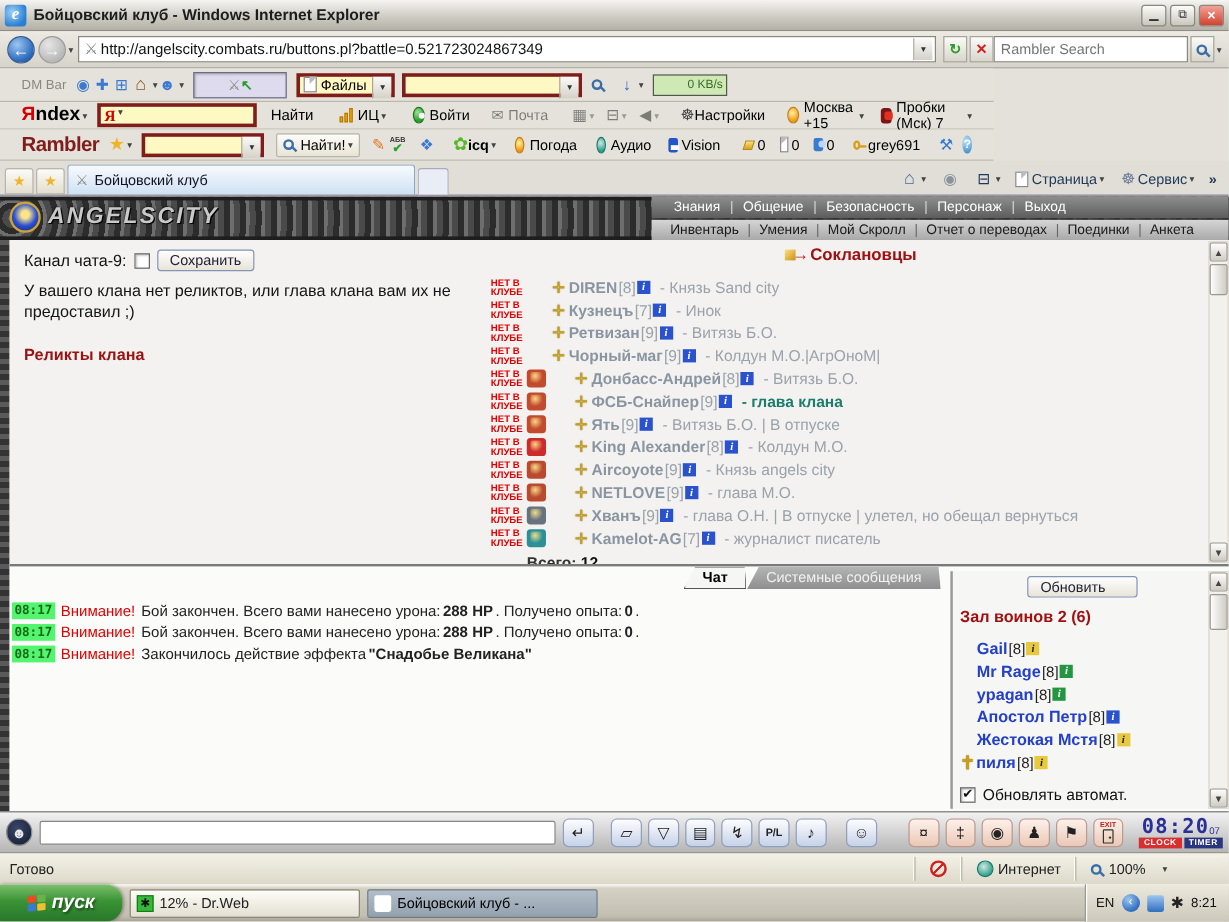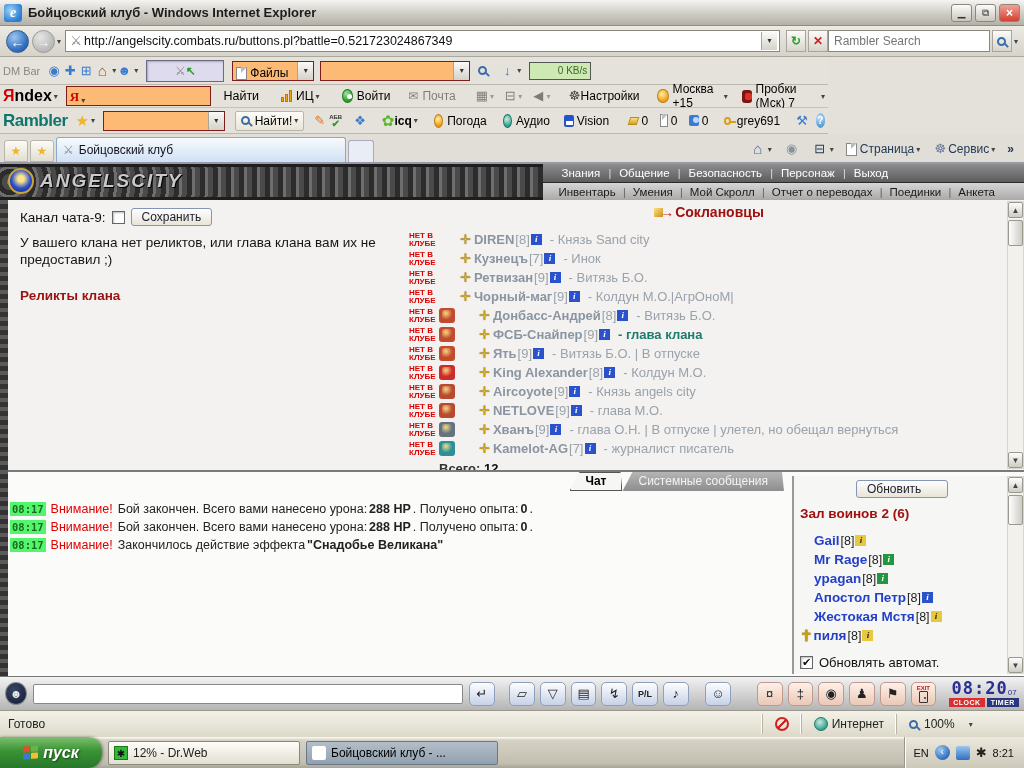--- a/index.html
+++ b/index.html
@@ -17,43 +17,43 @@
 #addrbar{position:absolute;top:26px;left:0;width:1024px;height:31px;background:linear-gradient(#eceae3,#d6d3ca);display:flex;align-items:center;padding:0 6px;border-bottom:1px solid #aaa79d}
 .navcirc{width:23px;height:23px;border-radius:50%;background:radial-gradient(circle at 35% 30%,#9cc6ef,#2f6fc0 65%,#1c4a8c);color:#fff;text-align:center;line-height:22px;font-size:14px;border:1px solid #3a5a8a}
 .navcirc.dis{background:radial-gradient(circle at 35% 30%,#e6e6e6,#b9b9b9 70%);color:#f7f7f7;border-color:#9a9a9a}
 #urlbox{height:22px;background:#fff;border:1px solid #8a887e;display:flex;align-items:center;flex:1;margin:0 4px;padding:0 2px}
 #urlbox .url{flex:1;font-size:12.5px;color:#111;white-space:nowrap;overflow:hidden}
 .sqbtn{width:20px;height:22px;border:1px solid #a8a59b;background:linear-gradient(#fbfbf9,#d8d5cc);text-align:center;line-height:20px;margin-left:2px}
 #searchbox{width:162px;height:22px;background:#fff;border:1px solid #8a887e;color:#9a9a9a;font-size:12px;padding:0 5px;line-height:20px}
 .mag{display:inline-block;width:9px;height:9px;border:2px solid #3a6ea8;border-radius:50%;position:relative;vertical-align:middle}
 .mag:after{content:"";position:absolute;width:6px;height:2px;background:#3a6ea8;transform:rotate(45deg);right:-5px;bottom:-2px}
 
-.tbar{position:absolute;left:0;width:828px;display:flex;align-items:center;background:#e4e2da;border-bottom:1px solid #bab7ac;padding:0 3px}
+.tbar{position:absolute;left:0;width:828px;display:flex;align-items:center;background:#e4e2da;border-bottom:1px solid #bab7ac;padding:0 18px}
 #dmbar{top:57px;height:28px}
 #yabar{top:85px;height:23px;border-bottom:1px solid #c5c2b8}
 #rambar{top:108px;height:26px}
 .ico{display:inline-block;width:16px;text-align:center;font-size:13px;line-height:16px}
 .graylab{color:#8a887e;font-size:11px;margin-right:6px}
 .sunken{width:78px;height:22px;background:#dfdbee;border:1px solid #6a6a8a;box-shadow:inset 1px 1px 2px #aaa;display:flex;align-items:center;justify-content:center;margin:0 8px}
-.combo{height:20px;background:#fdba74;border:1px solid #7f1d1d;display:flex;align-items:flex-end;padding-left:3px}
+.combo{height:20px;background:#fef9c3;border:3px solid #7f1d1d;display:flex;align-items:flex-start;padding-left:3px}
 .combobtn{width:16px;height:18px;margin-left:auto;background:linear-gradient(#fafaf8,#d4d1c8);border-left:1px solid #a8a59b;text-align:center;font-size:8px;line-height:18px;color:#333}
 .meter{width:62px;height:18px;background:#cfe9b4;border:1px solid #555;font-size:10px;color:#3a6a2a;text-align:right;padding:2px 3px 0 0;margin-left:8px}
 .page-ico{display:inline-block;width:11px;height:13px;background:#fff;border:1px solid #888;position:relative;margin-right:3px}
 .page-ico:after{content:"";position:absolute;right:-1px;top:-1px;border:3px solid;border-color:#bbb transparent transparent #bbb}
 .yalogo{font-family:"Liberation Serif",serif;font-weight:bold;font-size:16px}
 .yalogo .ya{color:#d40000}
 .icbars{display:inline-flex;align-items:flex-end;height:12px;margin-right:3px}
 .icbars i{width:3px;background:#f0a818;border:1px solid #b87808;margin-right:1px}
 .greenc{display:inline-block;width:14px;height:14px;border-radius:50%;background:radial-gradient(circle at 35% 30%,#9fe09a,#2a9e2a 70%);border:1px solid #1a7a1a;margin-right:4px;position:relative}
 .greenc:after{content:"";position:absolute;left:4px;top:4px;width:5px;height:5px;border-radius:50%;background:#fff}
 .dis2{opacity:.45}
 .suni{display:inline-block;width:14px;height:14px;border-radius:50%;background:radial-gradient(circle at 40% 35%,#fff2a8,#f5a623 60%,#d4881a);border:1px solid #c08018;margin-right:4px}
 .trafi{display:inline-block;width:13px;height:13px;border-radius:3px;background:#7a1616;position:relative;margin-right:4px}
 .trafi:after{content:"";position:absolute;left:3px;top:3px;width:7px;height:7px;border-radius:2px;background:#e03020}
-.ramlogo{font-weight:bold;font-size:17px;color:#0f766e;letter-spacing:-.5px;margin-right:8px}
+.ramlogo{font-weight:bold;font-size:17px;color:#7f1d1d;letter-spacing:-.5px;margin-right:8px}
 .grpbtn{height:20px;border:1px solid #b8b5aa;background:linear-gradient(#fdfcf8,#e8e4d6);display:flex;align-items:center;padding:0 5px;border-radius:2px}
 .abv{display:inline-block;text-align:center;line-height:6px;margin:0 4px}
 .abv b{font-size:6px;color:#333;display:block}
 .abv i{font-style:normal;color:#2a9e2a;font-size:10px;font-weight:bold}
 .goldbar{display:inline-block;width:14px;height:8px;background:linear-gradient(#ffe080,#d8a018);transform:skewX(-18deg);border:1px solid #b88a10;margin-right:3px}
 .cami{display:inline-block;width:15px;height:11px;background:#3a7ad0;border-radius:2px;position:relative;margin-right:3px}
 .cami:after{content:"";position:absolute;left:4px;top:2px;width:6px;height:6px;border-radius:50%;background:#bcd8f8}
 .keyi{display:inline-block;width:8px;height:8px;border:2px solid #d8a018;border-radius:50%;position:relative;margin-right:6px}
 .keyi:after{content:"";position:absolute;width:7px;height:2px;background:#d8a018;right:-7px;top:2px}
 .qcirc{display:inline-block;width:15px;height:15px;border-radius:50%;background:radial-gradient(circle at 35% 30%,#bfe0f8,#2f86c8);color:#fff;font-weight:bold;font-size:10px;text-align:center;line-height:15px}

